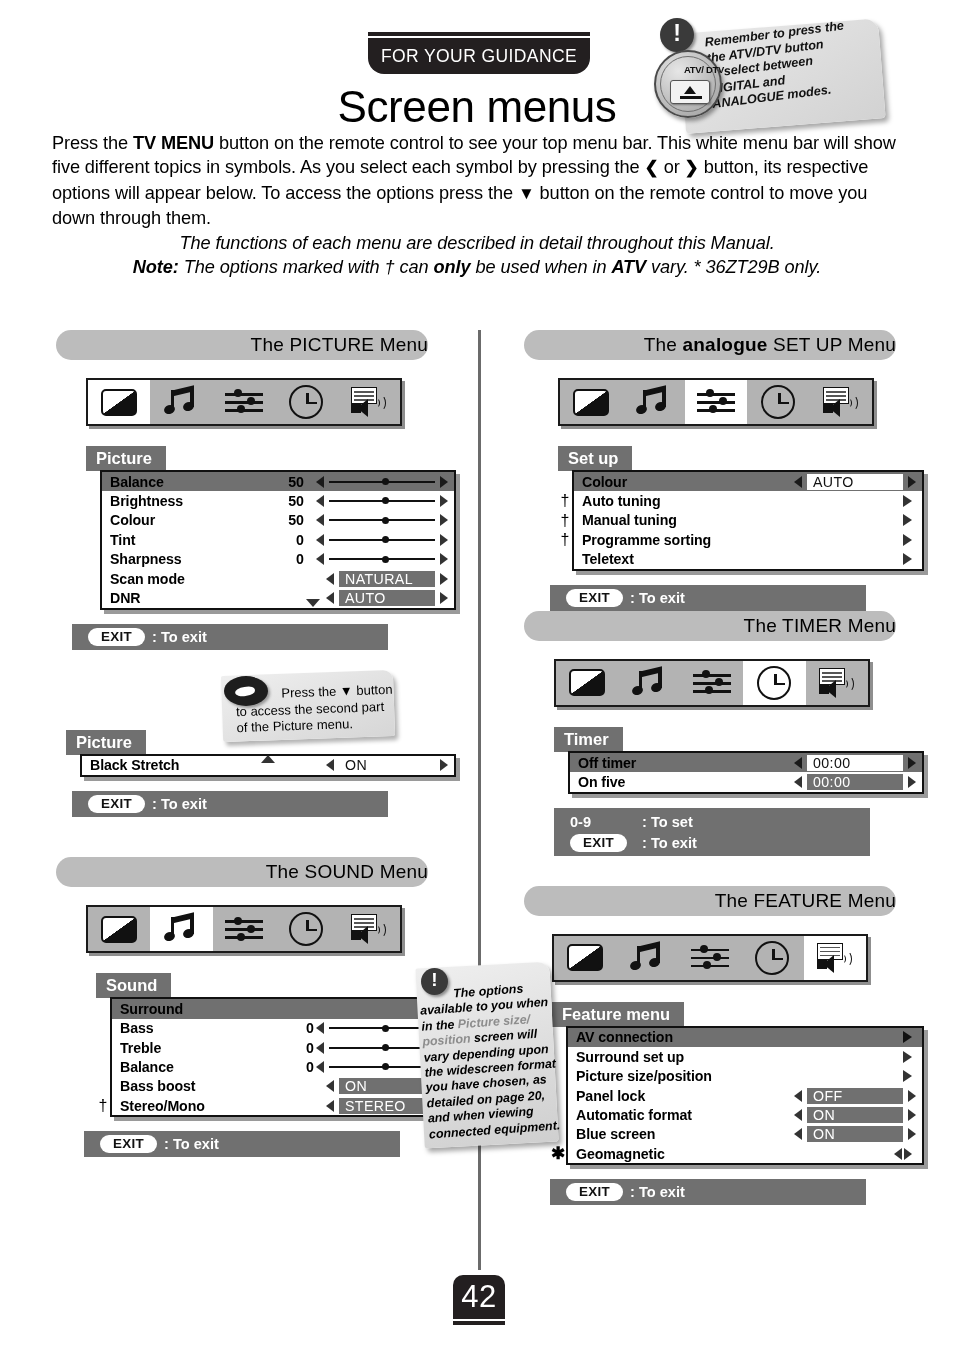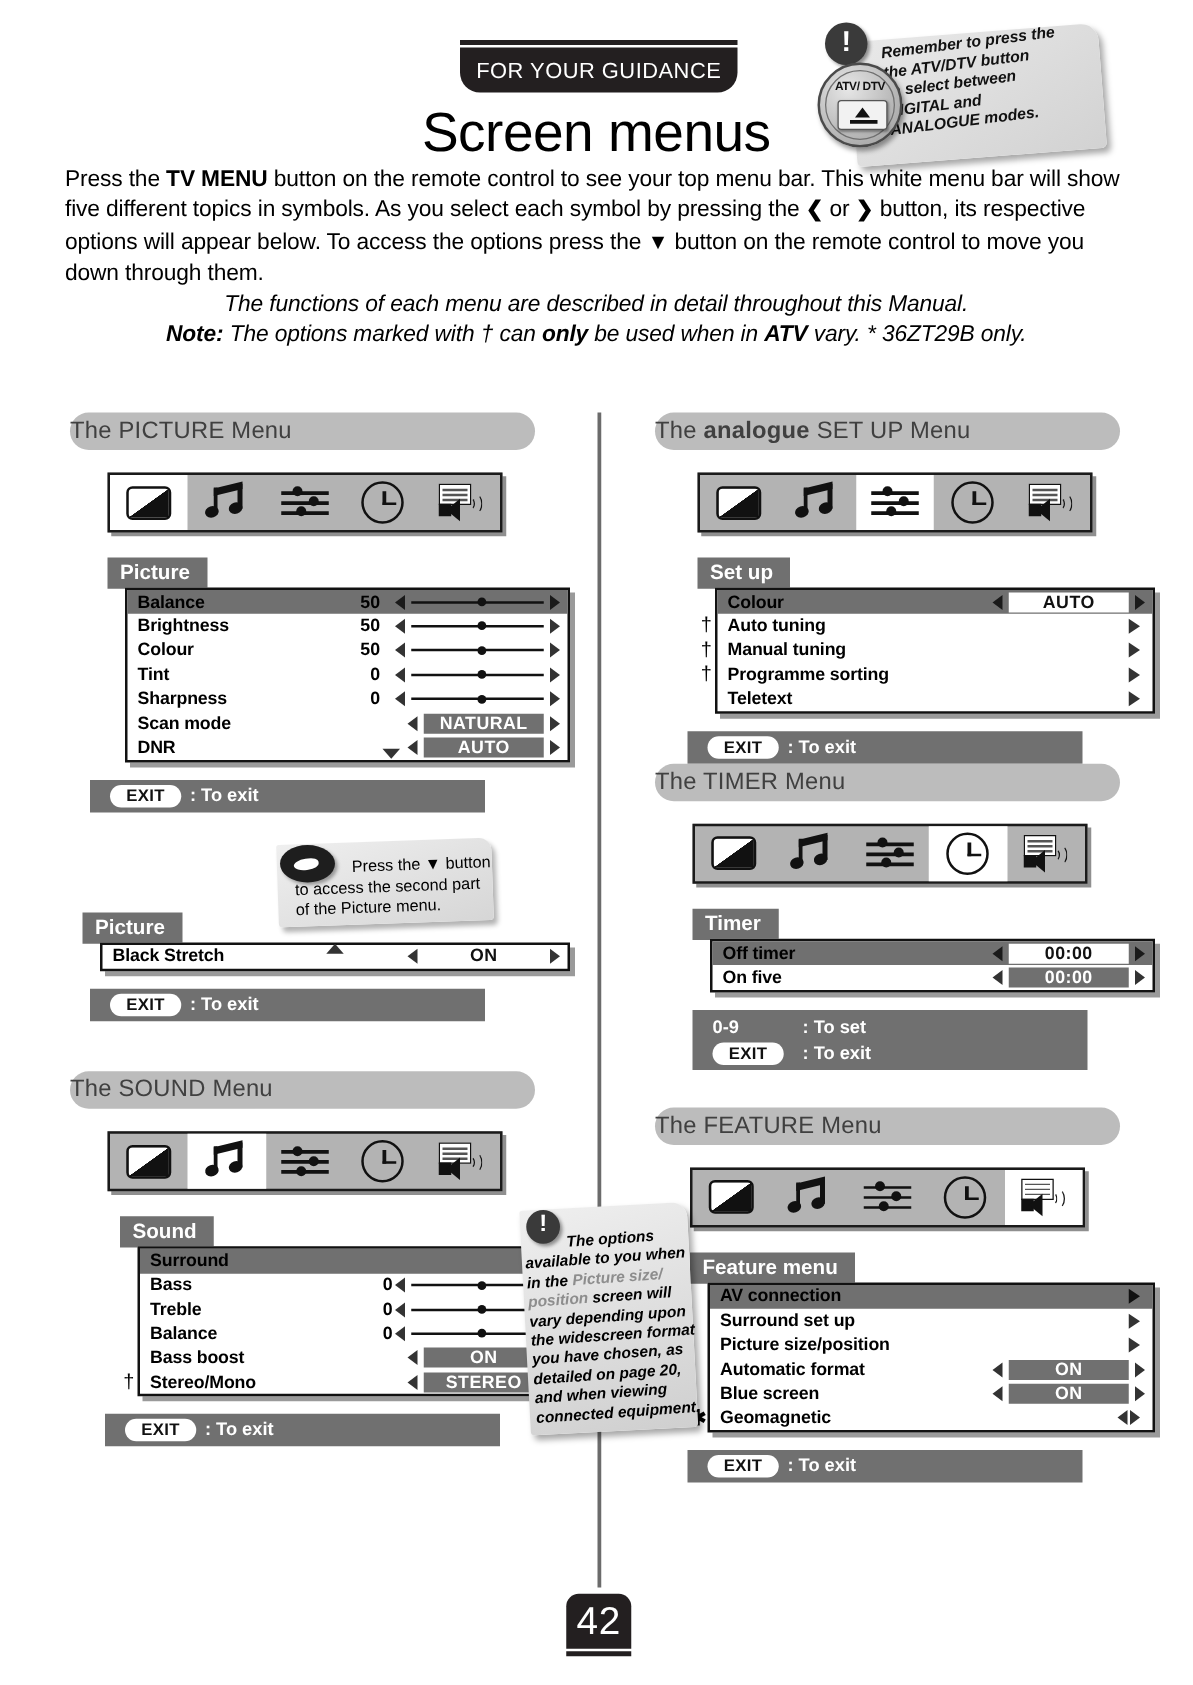--- a/index.html
+++ b/index.html
@@ -60,21 +60,21 @@
     width: 68px; height: 68px; border-radius: 50%;
     background: radial-gradient(circle at 35% 30%, #e6e6e6, #9a9a9a);
     border: 2px solid #4a4a4a;
     box-shadow: 2px 3px 4px rgba(0,0,0,.4);
   }
   .atv-button-inner {
     position: absolute; left: 4px; top: 4px; right: 4px; bottom: 4px;
     border-radius: 50%; border: 1.5px solid #6f6f6f;
   }
   .atv-lbl {
-    position: absolute; top: 12px; left: 0; width: 100%;
+    position: absolute; top: 12px; left: 16px; width: 100%;
     text-align: center; font-size: 9.5px; font-weight: bold; color: #111;
     letter-spacing: -0.3px;
   }
   .atv-key {
     position: absolute; left: 14px; top: 28px; width: 40px; height: 24px;
     background: #f2f2f2; border: 1.5px solid #555; border-radius: 3px;
     box-shadow: 1px 1px 2px rgba(0,0,0,.35);
   }
   .atv-key:after {
     content: ""; position: absolute; left: 50%; top: 5px;
@@ -102,23 +102,23 @@
     position: absolute; left: 478px; top: 330px;
     width: 3px; height: 940px; background: #6b6b6b;
   }
 
   
   .col-left  { position: absolute; left: 56px;  top: 330px; width: 400px; }
   .col-right { position: absolute; left: 524px; top: 330px; width: 400px; }
 
   
   .sec-pill {
-    background: #bcbcbc; color: #404040;
+    background: #bcbcbc; color: #000000;
     border-radius: 18px; height: 30px; line-height: 30px;
-    text-align: left; font-size: 19px; letter-spacing: .2px;
+    text-align: right; font-size: 19px; letter-spacing: .2px;
     width: 372px;
   }
   .sec-pill b { font-weight: bold; }
   .iconbar {
     background: #b3b3b3;
     border: 2px solid #1a1a1a;
     display: flex; height: 48px; width: 316px;
     box-shadow: 3px 3px 0 #8f8f8f;
   }
   .icon-cell {
@@ -189,21 +189,21 @@
   .arrR { border-top: 6px solid transparent; border-bottom: 6px solid transparent;
           border-left: 8px solid #333; }
   .hl .arrL { border-right-color: #1a1a1a; }
   .hl .arrR { border-left-color: #1a1a1a; }
 
   .slider { position: relative; width: 106px; height: 12px; margin: 0 5px; }
   .slider .track { position: absolute; left: 0; top: 5px; width: 100%; height: 2px; background: #111; }
   .slider .knob { position: absolute; top: 2.4px; width: 7px; height: 7px; border-radius: 50%; background: #111; }
 
   .valuebox {
-    min-width: 96px; text-align: center; font-size: 14.2px; font-weight: bold;
+    min-width: 96px; text-align: left; font-size: 14.2px; font-weight: normal;
     padding: 0 6px; margin: 0 5px; height: 16px; line-height: 16px;
     letter-spacing: .4px;
   }
   .valuebox.gray  { background: #707070; color: #fff; }
   .valuebox.white { background: #fff; color: #111; }
 
   .dagger {
     position: absolute; left: -16px; top: 0px; width: 14px;
     font-size: 16px; text-align: center; font-weight: normal; line-height: 19.4px;
   }
@@ -860,20 +860,29 @@
           <span class="num"></span>
           <span class="ctrl">
             <span class="submenu-arrow"></span>
           </span>
         </div>
         <div class="osd-row">
           <span class="label">Picture size/position</span>
           <span class="num"></span>
           <span class="ctrl">
             <span class="submenu-arrow"></span>
+          </span>
+        </div>
+        <div class="osd-row">
+          <span class="label">Panel lock</span>
+          <span class="num"></span>
+          <span class="ctrl">
+            <span class="arrL"></span>
+            <span class="valuebox gray">OFF</span>
+            <span class="arrR"></span>
           </span>
         </div>
         <div class="osd-row">
           <span class="label">Automatic format</span>
           <span class="num"></span>
           <span class="ctrl">
             <span class="arrL"></span>
             <span class="valuebox gray">ON</span>
             <span class="arrR"></span>
           </span>

